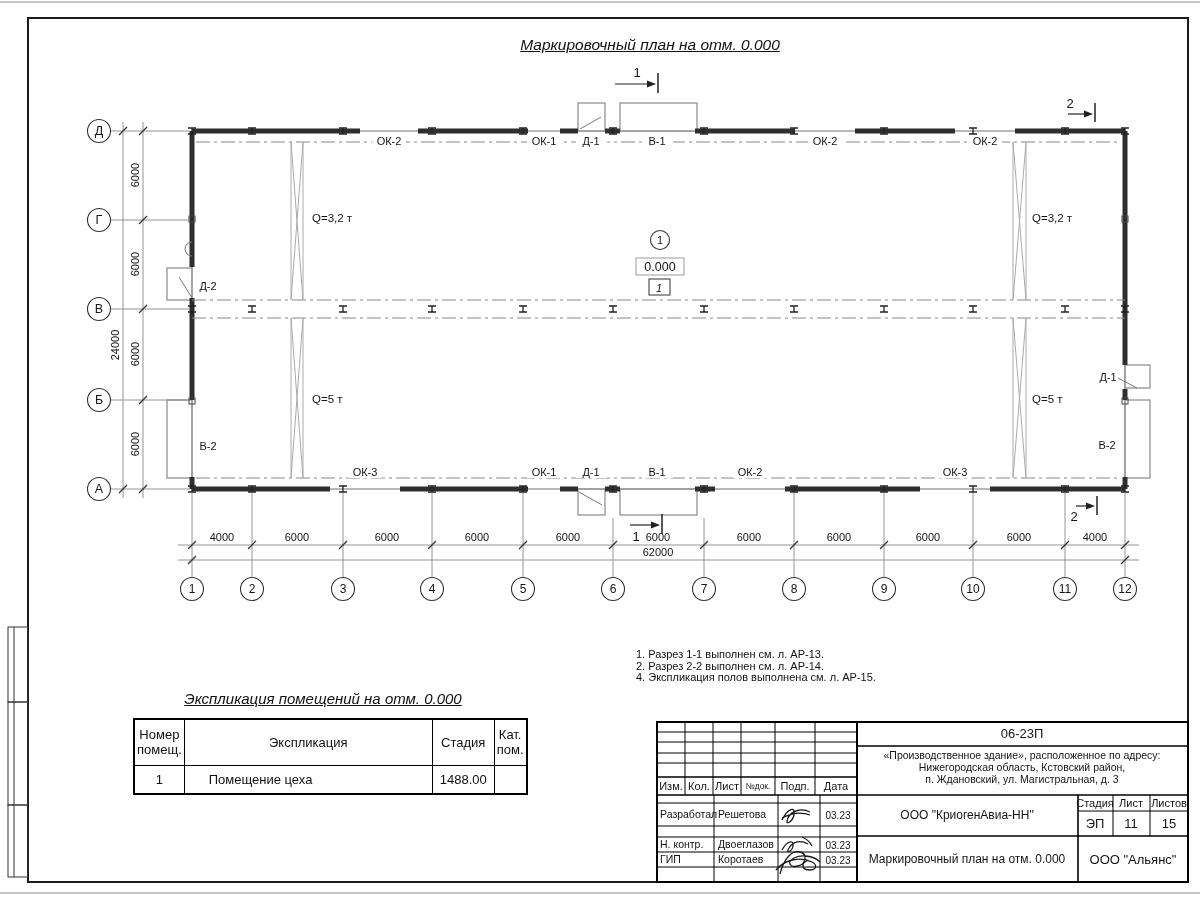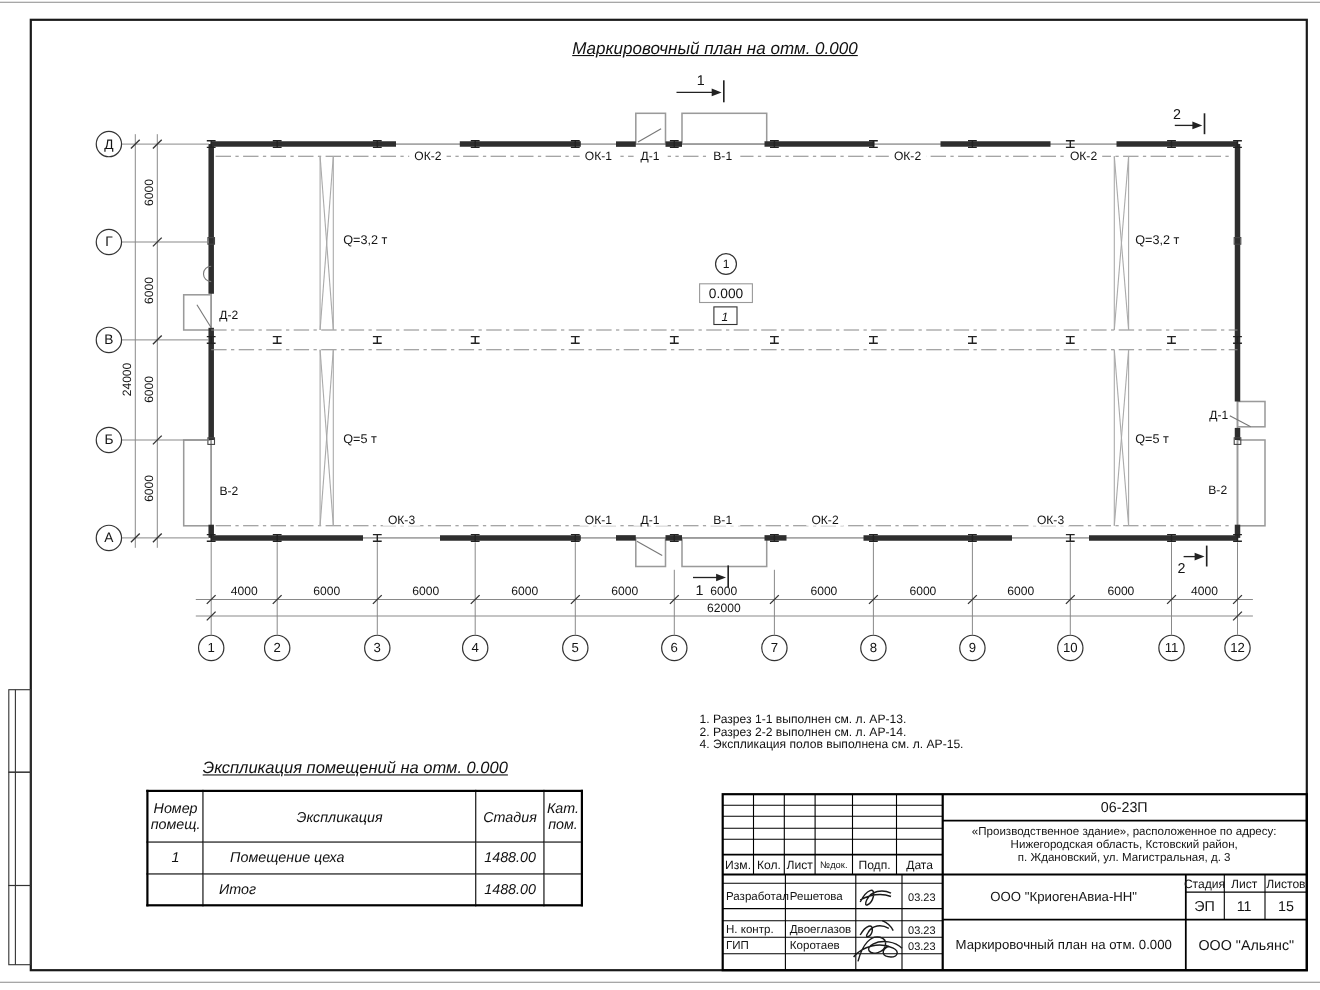--- a/index.html
+++ b/index.html
@@ -7,21 +7,21 @@
     width:1200px;height:900px;background:#ffffff;position:relative;overflow:hidden;
     font-family:"Liberation Sans",sans-serif;color:#111;
   }
   .abs{position:absolute;}
   .title-it{font-style:italic;text-decoration:underline;text-align:center;}
   #main-title{left:450px;top:36px;width:400px;font-size:15.5px;}
   #expl-title{left:133px;top:690px;width:380px;font-size:15px;}
   .notes{left:636px;top:649px;width:285px;font-size:11px;line-height:11.6px;}
   .note-line{padding-left:15px;text-indent:-15px;}
   table.expl{border-collapse:collapse;border:2px solid #000;left:133px;top:718px;position:absolute;
-    font-size:13px;table-layout:fixed;font-style:italic;}
+    font-size:13px;table-layout:fixed;}
   table.expl td{border:1px solid #000;padding:0 2px;overflow:hidden;}
   .c{text-align:center;}
   svg text{font-family:"Liberation Sans",sans-serif;fill:#141414;}
 </style>
 </head>
 <body>
 
 <svg class="abs" style="left:0;top:0" width="1200" height="900" viewBox="0 0 1200 900">
 
   <defs>
@@ -471,26 +471,20 @@
     <td class="c">Экспликация</td>
     <td class="c">Стадия</td>
     <td class="c">Кат. пом.</td>
   </tr>
   <tr style="height:29px">
     <td class="c">1</td>
     <td style="padding-left:24px">Помещение цеха</td>
     <td class="c">1488.00</td>
     <td></td>
   </tr>
-  <tr style="height:29px">
-    <td class="c"></td>
-    <td style="padding-left:14px">Итог</td>
-    <td class="c">1488.00</td>
-    <td></td>
-  </tr>
 </tbody>
   </table>
 
 <div class="abs notes">
   <div class="note-line">1. Разрез 1-1 выполнен см. л. АР-13.</div>
   <div class="note-line">2. Разрез 2-2 выполнен см. л. АР-14.</div>
   <div class="note-line">4. Экспликация полов выполнена см. л. АР-15.</div>
 </div>
 
 </body></html>

